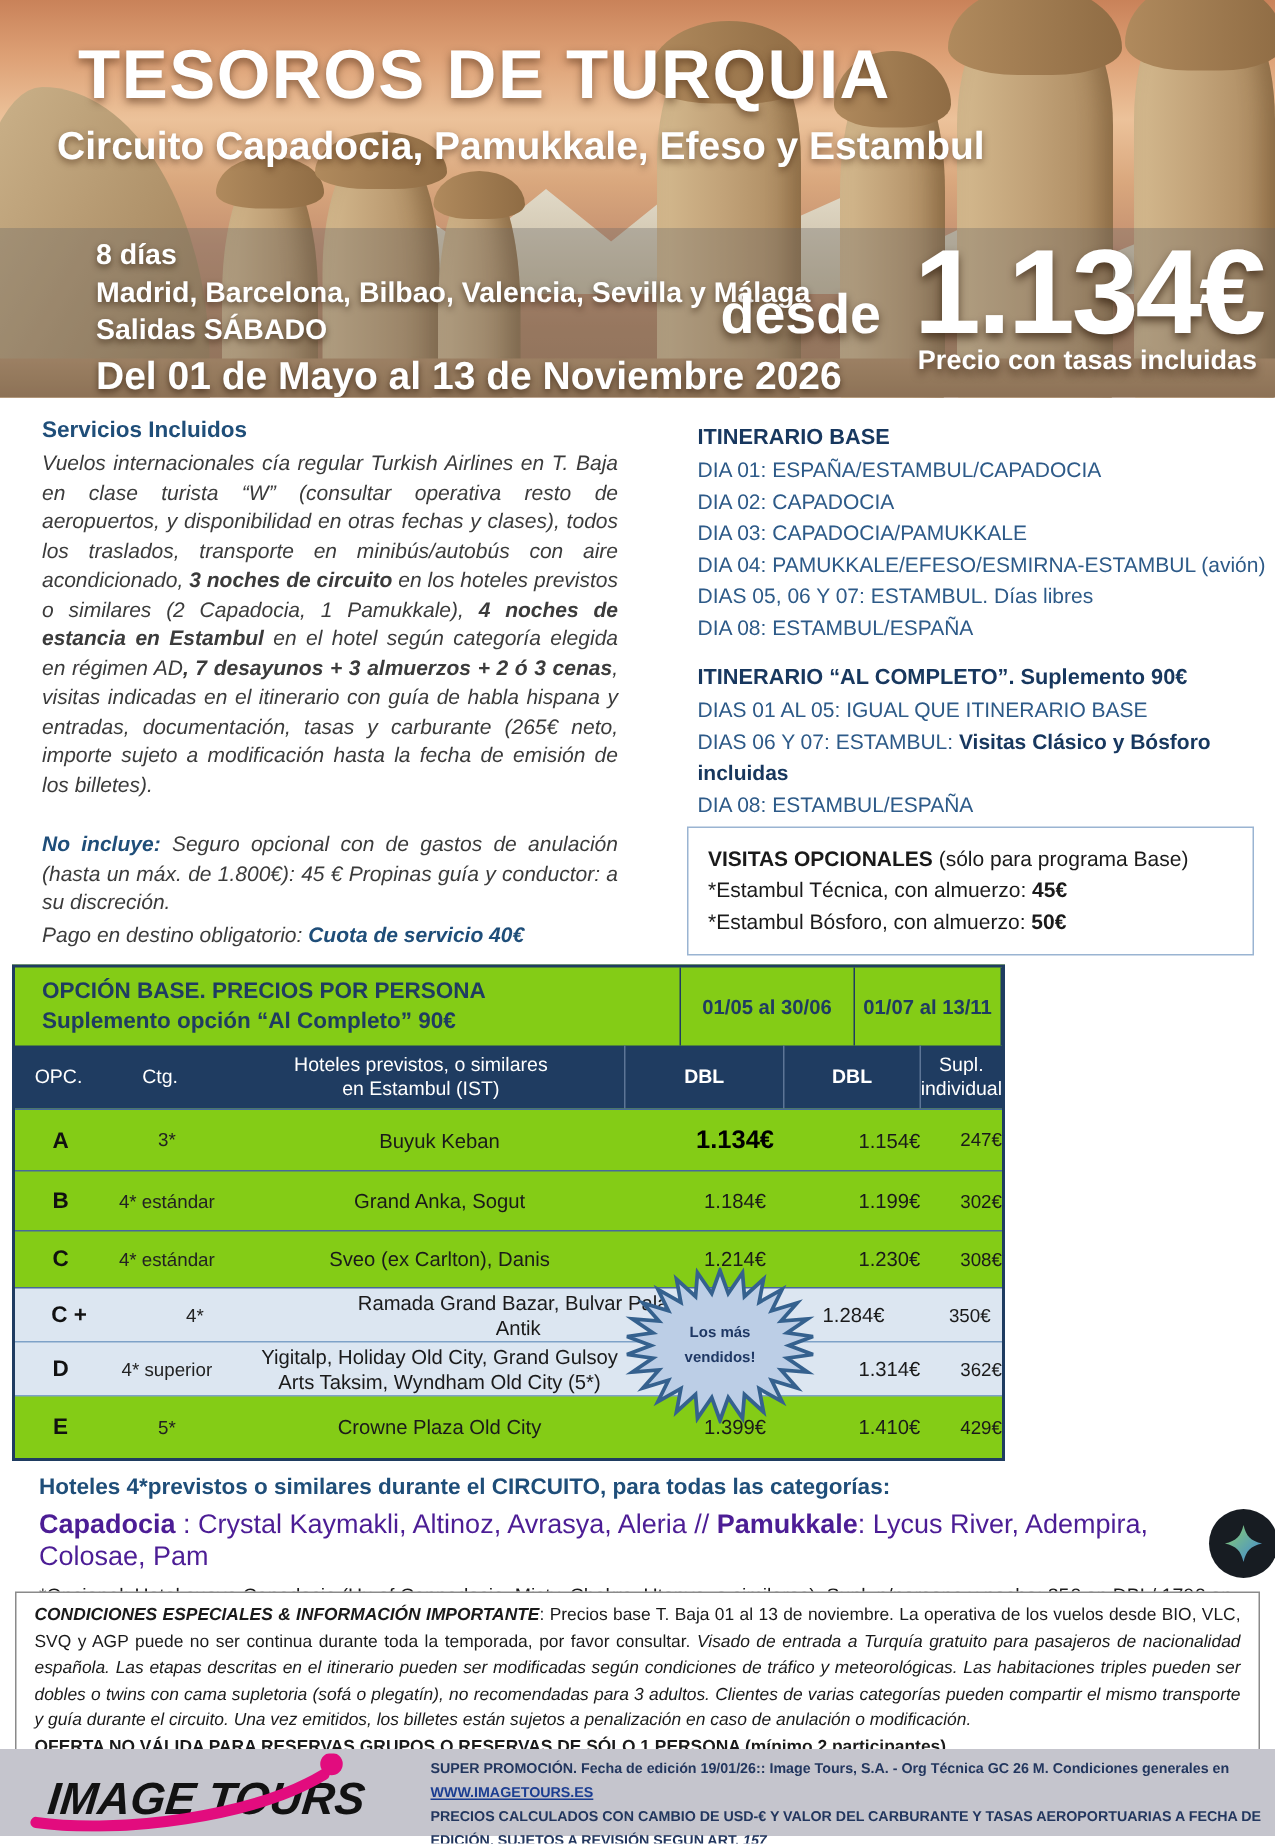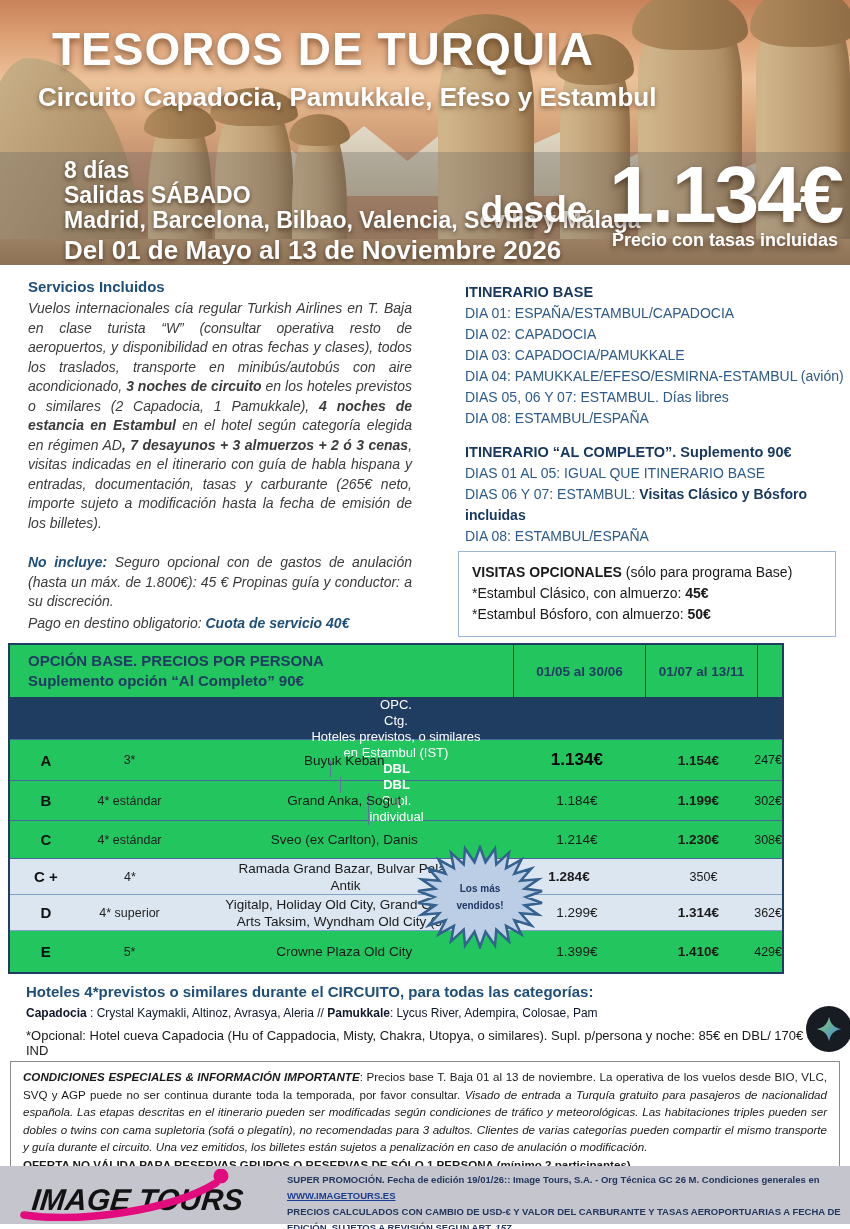--- a/index.html
+++ b/index.html
@@ -20,21 +20,21 @@
          background:linear-gradient(120deg,#cdb48c,#9d7d55);border-radius:30% 70% 0 0/60% 90% 0 0;}
   .ground{position:absolute;left:0;bottom:0;width:100%;height:26px;
           background:linear-gradient(180deg,#b4placeholder,#a07950);background:linear-gradient(180deg,#b78e64,#a07950);}
   .hero-title{position:absolute;left:52px;top:22px;margin:0;color:#fff;font-size:46px;font-weight:bold;
           letter-spacing:1px;text-shadow:0 3px 6px rgba(60,30,10,.55);}
   .hero-sub{position:absolute;left:38px;top:82px;margin:0;color:#fff;font-size:26px;font-weight:bold;
           text-shadow:0 2px 5px rgba(60,30,10,.55);}
   .band{position:absolute;left:0;top:152px;width:100%;height:113px;background:rgba(100,100,100,.32);}
   .band-left{position:absolute;left:64px;top:6px;color:#fff;font-weight:bold;
              text-shadow:0 2px 4px rgba(40,20,5,.6);}
-  .band-left .bl{font-size:23px;line-height:25px;}
+  .band-left .bl{font-size:19px;line-height:25px;}
   .band-left .bl-big{font-size:26px;line-height:32px;margin-top:1px;}
   .band-right{position:absolute;right:8px;top:0;text-align:right;color:#fff;
               text-shadow:0 3px 6px rgba(40,20,5,.6);}
   .price-line{display:flex;align-items:baseline;justify-content:flex-end;gap:22px;}
   .price-prefix{font-size:37px;font-weight:bold;}
   .price-big{font-size:80px;font-weight:bold;letter-spacing:-2px;line-height:86px;}
   .price-note{font-size:18px;font-weight:bold;margin-top:-8px;padding-right:4px;}
 
   
   .col-left{position:absolute;left:28px;top:278px;width:384px;}
@@ -49,30 +49,30 @@
   .itin-line{font-size:14px;color:#2d5a88;line-height:21px;}
   .itin-line .rb{color:#17375e;}
   .itin-gap{height:13px;}
   .itin-note{margin:9px 0 0 0;font-size:12.5px;font-style:italic;color:#333;}
   .visits-box{position:absolute;left:458px;top:551px;width:350px;border:1.5px solid #9ab4d2;
               background:#fff;padding:9px 13px 11px 13px;}
   .visits-title{font-size:14px;color:#1a1a1a;line-height:22px;}
   .visits-item{font-size:14px;color:#1a1a1a;line-height:21px;}
 
   
-  .ptable{position:absolute;left:8px;top:643px;width:776px;border:2px solid #1f3c61;background:#22c55e;box-sizing:border-box;}
+  .ptable{position:absolute;left:8px;top:643px;width:662px;border:2px solid #1f3c61;background:#84cc16;box-sizing:border-box;}
   .trow{display:flex;align-items:center;box-sizing:border-box;}
   .tc{box-sizing:border-box;height:100%;display:flex;flex-direction:column;justify-content:center;align-items:center;text-align:center;}
-  .c1{width:72px;} .c2{width:96px;} .c3{width:335px;} .c4{width:132px;} .c5{width:112px;font-weight:bold;} .c6{flex:1;}
+  .c1{width:72px;} .c2{width:96px;} .c3{width:335px;} .c4{width:132px;} .c5{width:112px;} .c6{flex:1;}
   .t-titlerow{height:52px;}
   .t-title-merge{width:503px;align-items:flex-start;padding-left:18px;}
   .t-title1,.t-title2{font-size:15px;font-weight:bold;color:#1f3c61;line-height:20px;}
   .t-period{font-size:13.5px;font-weight:bold;color:#1f3c61;}
   .vbn{border-left:1.5px solid #1f3c61;}
-  .t-headrow{height:42px;background:#1f3c61;color:#fff;flex-direction:column;}
+  .t-headrow{height:42px;background:#1f3c61;color:#fff;}
   .t-headrow .tc{font-size:13px;line-height:16px;}
   .t-headrow .vbl{border-left:1px solid #5d7596;}
   .hd-b{font-weight:bold;}
   .t-row{border-top:1.5px solid #47699c;}
   .t-row.thin{border-top:1.2px solid #7ea2c8;}
   .hl{background:#dce6f1;}
   .cell-opc{font-size:15px;font-weight:bold;color:#111;}
   .cell-ctg{font-size:12.5px;color:#222;}
   .cell-hotels{font-size:13.5px;color:#1a1a1a;line-height:17px;}
   .cell-price{font-size:13.5px;color:#1a1a1a;}
@@ -80,21 +80,21 @@
   .price-hot{font-size:17px;font-weight:bold;color:#000;}
   .pre{white-space:pre-line;}
   .badge{position:absolute;left:405px;top:200px;width:130px;height:104px;}
   .badge svg{position:absolute;left:0;top:0;}
   .badge-text{position:absolute;left:0;top:0;width:100%;height:100%;display:flex;align-items:center;justify-content:center;
               font-size:10px;font-weight:bold;color:#1f3864;text-align:center;white-space:pre-line;line-height:17px;}
 
   
   .circuit{position:absolute;left:26px;top:983px;width:800px;}
   .circuit-h{font-size:15px;font-weight:bold;color:#1f4e79;}
-  .circuit-l2{font-size:12px;color:#0f172a;margin-top:6px;}
+  .circuit-l2{font-size:18px;color:#4c1d95;margin-top:6px;}
   .circuit-l3{font-size:13px;color:#1a1a1a;margin-top:8px;}
 
   
   .widget{position:absolute;left:806px;top:1006px;width:46px;height:46px;border-radius:50%;
           background:#171c22;display:flex;align-items:center;justify-content:center;cursor:pointer;}
 
   
   .conditions{position:absolute;left:10px;top:1061px;width:830px;box-sizing:border-box;
               border:1.5px solid #8a8a8a;background:#fff;padding:6px 12px 8px 12px;}
   .cond-body{font-size:11.6px;line-height:17.5px;text-align:justify;color:#1a1a1a;}
@@ -125,22 +125,22 @@
   <div class="pillar" style="left:638px;top:-6px;width:104px;height:274px;"></div>
   <div class="pillar" style="left:756px;top:-10px;width:94px;height:278px;"></div>
   <div class="ground"></div>
 
   <h1 class="hero-title">TESOROS DE TURQUIA</h1>
   <h2 class="hero-sub">Circuito Capadocia, Pamukkale, Efeso y Estambul</h2>
 
   <div class="band">
     <div class="band-left">
       <div class="bl">8 días</div>
+      <div class="bl">Madrid, Barcelona, Bilbao, Valencia, Sevilla y Málaga</div>
       <div class="bl">Salidas SÁBADO</div>
-      <div class="bl">Madrid, Barcelona, Bilbao, Valencia, Sevilla y Málaga</div>
       <div class="bl-big">Del 01 de Mayo al 13 de Noviembre 2026</div>
     </div>
     <div class="band-right">
       <div class="price-line">
         <span class="price-prefix">desde</span>
         <span class="price-big">1.134€</span>
       </div>
       <div class="price-note">Precio con tasas incluidas</div>
     </div>
   </div>
@@ -164,21 +164,21 @@
   <div class="itin-gap"></div>
   <p class="itin-head">ITINERARIO “AL COMPLETO”. Suplemento 90€</p>
   <div class="itin-line">DIAS 01 AL 05: IGUAL QUE ITINERARIO BASE</div>
   <div class="itin-line"><span>DIAS 06 Y 07: ESTAMBUL: </span><span class="rb">Visitas Clásico y Bósforo incluidas</span></div>
   <div class="itin-line">DIA 08: ESTAMBUL/ESPAÑA</div>
   <p class="itin-note">Consultar detalles en el Pdf del itinerario.</p>
 </section>
 
 <div class="visits-box">
   <div class="visits-title"><span class="rb">VISITAS OPCIONALES </span><span>(sólo para programa Base)</span></div>
-  <div class="visits-item"><span>*Estambul Clásico, con almuerzo: </span><span class="rb">45€</span></div>
+  <div class="visits-item"><span>*Estambul Técnica, con almuerzo: </span><span class="rb">45€</span></div>
   <div class="visits-item"><span>*Estambul Bósforo, con almuerzo: </span><span class="rb">50€</span></div>
 </div>
 
 <section class="ptable">
   <div class="trow t-titlerow">
     <div class="tc t-title-merge">
       <div class="t-title1">OPCIÓN BASE. PRECIOS POR PERSONA</div>
       <div class="t-title2">Suplemento opción “Al Completo” 90€</div>
     </div>
     <div class="tc c4 vbn t-period">01/05 al 30/06</div>

